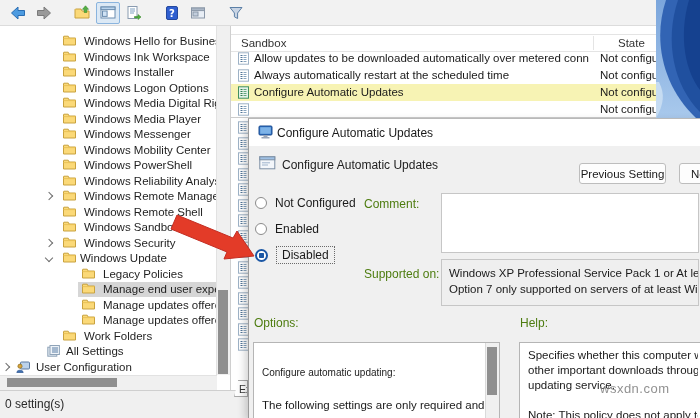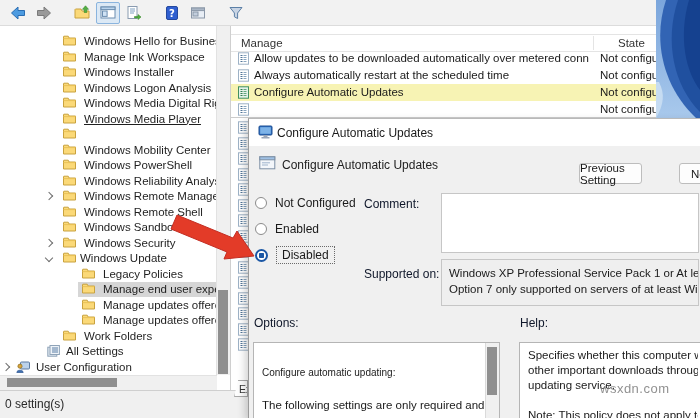--- a/index.html
+++ b/index.html
@@ -59,28 +59,28 @@
 
   
   .dialog{position:absolute;left:248px;top:118px;width:452px;height:300px;background:#f0f0f0;
           border-left:1px solid #9a9a9a;border-top:1px solid #b9b9b9;box-sizing:border-box;
           overflow:hidden;z-index:20;box-shadow:-3px 3px 8px rgba(0,0,0,0.18);}
   .dlg-title{position:absolute;left:0;top:0;width:452px;height:27px;background:#fff;}
   .dlg-title-text{position:absolute;left:28px;top:7px;font-size:12px;color:#1a1a1a;white-space:nowrap;}
   .policy-label{position:absolute;left:33px;top:39px;font-size:12px;color:#222;white-space:nowrap;}
   .btn{position:absolute;height:21px;background:#fdfdfd;border:1px solid #bdbdbd;border-radius:3px;
        font-size:11.5px;color:#1a1a1a;display:flex;align-items:center;box-sizing:border-box;}
-  .btn.prev{left:330px;top:44px;width:63px;justify-content:center;}
+  .btn.prev{left:330px;top:44px;width:87px;justify-content:center;}
   .btn.next{left:430px;top:44px;width:85px;justify-content:flex-start;padding-left:11px;}
   .radio-row{position:absolute;left:6px;height:16px;display:flex;align-items:center;}
   .radio{width:12px;height:12px;border-radius:50%;border:1px solid #8b8b8b;background:#fff;box-sizing:border-box;flex:none;}
   .radio.sel{width:13px;height:13px;border:2px solid #1b57a5;background:radial-gradient(circle,#1b57a5 0 2.8px,#fff 3px);}
   .radio-label{margin-left:8px;font-size:12px;white-space:nowrap;}
   .radio-label.focusbox{border:1px dotted #6a6a6a;padding:1px 5px;}
-  .dlg-label{position:absolute;font-size:12px;color:#0f172a;white-space:nowrap;}
+  .dlg-label{position:absolute;font-size:12px;color:#4d7c0f;white-space:nowrap;}
   .comment-box{position:absolute;left:192px;top:74px;width:258px;height:60px;background:#fff;border:1px solid #c6c6c6;box-sizing:border-box;}
   .supported-box{position:absolute;left:192px;top:140px;width:258px;height:47px;background:#efefef;border:1px solid #c6c6c6;
                  box-sizing:border-box;padding:5px 7px;overflow:hidden;}
   .supported-box div{font-size:11.5px;line-height:16px;white-space:nowrap;}
   .panel{position:absolute;top:223px;height:77px;background:#fff;border:1px solid #b5b5b5;box-sizing:border-box;overflow:hidden;}
   .panel.options{left:4px;width:247px;}
   .panel.help{left:270px;width:182px;}
   .opt-line1{position:absolute;left:8px;top:24px;white-space:nowrap;font-size:10px;}
   .opt-line2{position:absolute;left:8px;top:56px;white-space:nowrap;font-size:11.5px;}
   .opt-scroll{position:absolute;right:0;top:0;width:13px;height:100%;background:#f0f0f0;border-left:1px solid #dadada;}
@@ -170,55 +170,56 @@
               <path d="M0.5 2 L0.5 10 L12.5 10 L12.5 3 L6.2 3 L5.2 1.2 L0.8 1.2 Z" fill="#fbd978" stroke="#c9a23f"></path>
               <path d="M0.5 3.6 L12.5 3.6" stroke="#e9c257"></path>
             </svg></span>
           <span class="tree-label" style="left: 84px;">Windows Hello for Business</span>
         </div>
         <div class="tree-row" style="top: 23.5px;">
           <span class="tree-ico" style="left: 63px;"><svg width="13" height="11" viewBox="0 0 13 11">
               <path d="M0.5 2 L0.5 10 L12.5 10 L12.5 3 L6.2 3 L5.2 1.2 L0.8 1.2 Z" fill="#fbd978" stroke="#c9a23f"></path>
               <path d="M0.5 3.6 L12.5 3.6" stroke="#e9c257"></path>
             </svg></span>
-          <span class="tree-label" style="left: 84px;">Manage Ink Workspace</span>
+          <span class="tree-label" style="left: 84px;">Windows Ink Workspace</span>
         </div>
         <div class="tree-row" style="top: 39px;">
           <span class="tree-ico" style="left: 63px;"><svg width="13" height="11" viewBox="0 0 13 11">
               <path d="M0.5 2 L0.5 10 L12.5 10 L12.5 3 L6.2 3 L5.2 1.2 L0.8 1.2 Z" fill="#fbd978" stroke="#c9a23f"></path>
               <path d="M0.5 3.6 L12.5 3.6" stroke="#e9c257"></path>
             </svg></span>
           <span class="tree-label" style="left: 84px;">Windows Installer</span>
         </div>
         <div class="tree-row" style="top: 54.5px;">
           <span class="tree-ico" style="left: 63px;"><svg width="13" height="11" viewBox="0 0 13 11">
               <path d="M0.5 2 L0.5 10 L12.5 10 L12.5 3 L6.2 3 L5.2 1.2 L0.8 1.2 Z" fill="#fbd978" stroke="#c9a23f"></path>
               <path d="M0.5 3.6 L12.5 3.6" stroke="#e9c257"></path>
             </svg></span>
-          <span class="tree-label" style="left: 84px;">Windows Logon Analysis</span>
+          <span class="tree-label" style="left: 84px;">Windows Logon Options</span>
         </div>
         <div class="tree-row" style="top: 70px;">
           <span class="tree-ico" style="left: 63px;"><svg width="13" height="11" viewBox="0 0 13 11">
               <path d="M0.5 2 L0.5 10 L12.5 10 L12.5 3 L6.2 3 L5.2 1.2 L0.8 1.2 Z" fill="#fbd978" stroke="#c9a23f"></path>
               <path d="M0.5 3.6 L12.5 3.6" stroke="#e9c257"></path>
             </svg></span>
           <span class="tree-label" style="left: 84px;">Windows Media Digital Righ</span>
         </div>
         <div class="tree-row" style="top: 85.5px;">
           <span class="tree-ico" style="left: 63px;"><svg width="13" height="11" viewBox="0 0 13 11">
               <path d="M0.5 2 L0.5 10 L12.5 10 L12.5 3 L6.2 3 L5.2 1.2 L0.8 1.2 Z" fill="#fbd978" stroke="#c9a23f"></path>
               <path d="M0.5 3.6 L12.5 3.6" stroke="#e9c257"></path>
             </svg></span>
-          <span class="tree-label" style="left: 84px; text-decoration: underline;">Windows Media Player</span>
+          <span class="tree-label" style="left: 84px;">Windows Media Player</span>
         </div>
         <div class="tree-row" style="top: 101px;">
           <span class="tree-ico" style="left: 63px;"><svg width="13" height="11" viewBox="0 0 13 11">
               <path d="M0.5 2 L0.5 10 L12.5 10 L12.5 3 L6.2 3 L5.2 1.2 L0.8 1.2 Z" fill="#fbd978" stroke="#c9a23f"></path>
               <path d="M0.5 3.6 L12.5 3.6" stroke="#e9c257"></path>
             </svg></span>
+          <span class="tree-label" style="left: 84px;">Windows Messenger</span>
         </div>
         <div class="tree-row" style="top: 116.5px;">
           <span class="tree-ico" style="left: 63px;"><svg width="13" height="11" viewBox="0 0 13 11">
               <path d="M0.5 2 L0.5 10 L12.5 10 L12.5 3 L6.2 3 L5.2 1.2 L0.8 1.2 Z" fill="#fbd978" stroke="#c9a23f"></path>
               <path d="M0.5 3.6 L12.5 3.6" stroke="#e9c257"></path>
             </svg></span>
           <span class="tree-label" style="left: 84px;">Windows Mobility Center</span>
         </div>
         <div class="tree-row" style="top: 132px; text-align: right;">
           <span class="tree-ico" style="left: 63px;"><svg width="13" height="11" viewBox="0 0 13 11">
@@ -329,21 +330,21 @@
     <div class="vscroll">
         <div class="vthumb"></div>
       </div>
     <div class="hscroll">
         <div class="hthumb"></div>
       </div>
   </div>
 
   <div class="listpane">
     <div class="listheader">
-      <span class="colSetting">Manage</span>
+      <span class="colSetting">Sandbox</span>
       <span class="coldiv"></span>
       <span class="colState">State</span>
     </div>
     <div id="listRows">
         <div class="list-row" style="top: 24px;">
           <span class="lr-ico"><svg width="11" height="13" viewBox="0 0 11 13">
               <rect x="0.5" y="0.8" width="10" height="11.4" fill="#ffffff" stroke="#9eb2c6"></rect>
               <path d="M2.5 3.5 h2 M2.5 5.5 h2 M2.5 7.5 h2 M2.5 9.5 h2" stroke="#4f7396"></path>
               <path d="M5.5 3.5 h3 M5.5 5.5 h3 M5.5 7.5 h3 M5.5 9.5 h3" stroke="#8aa6c0"></path>
             </svg></span>

